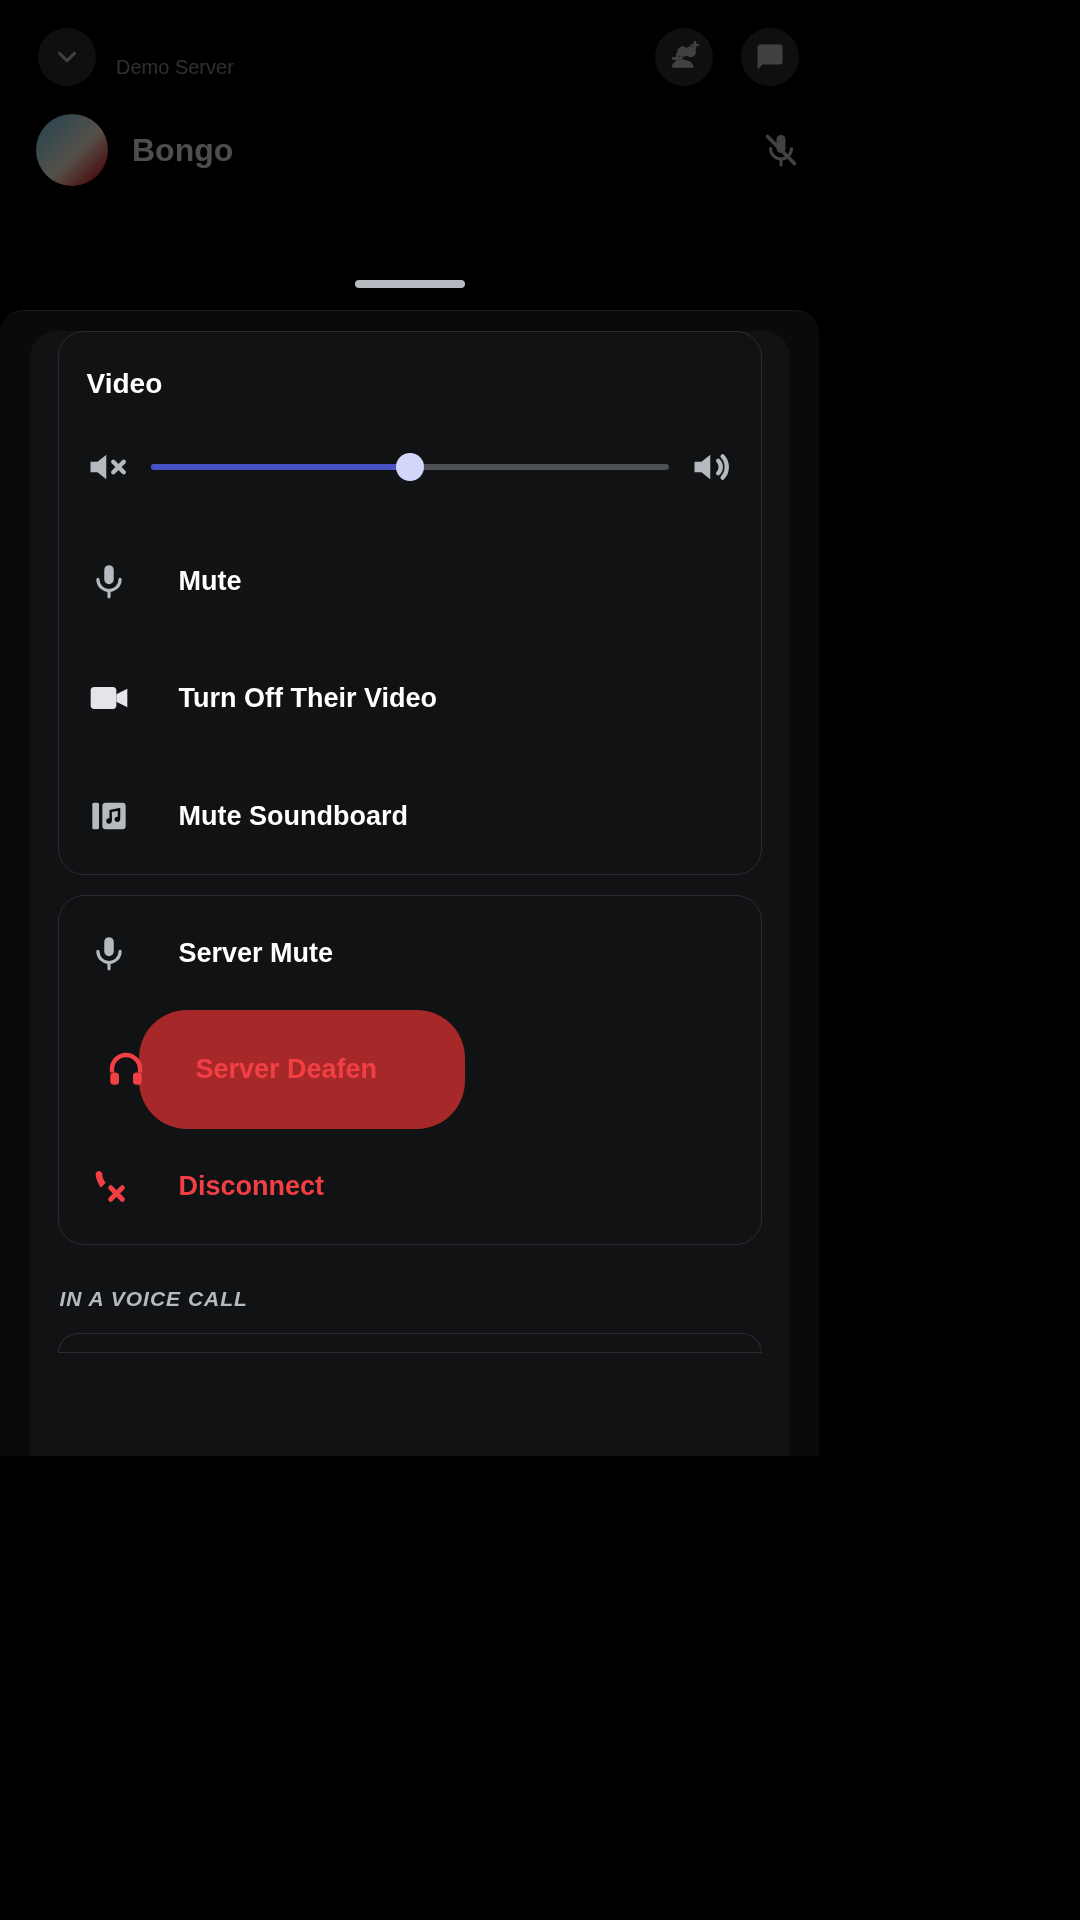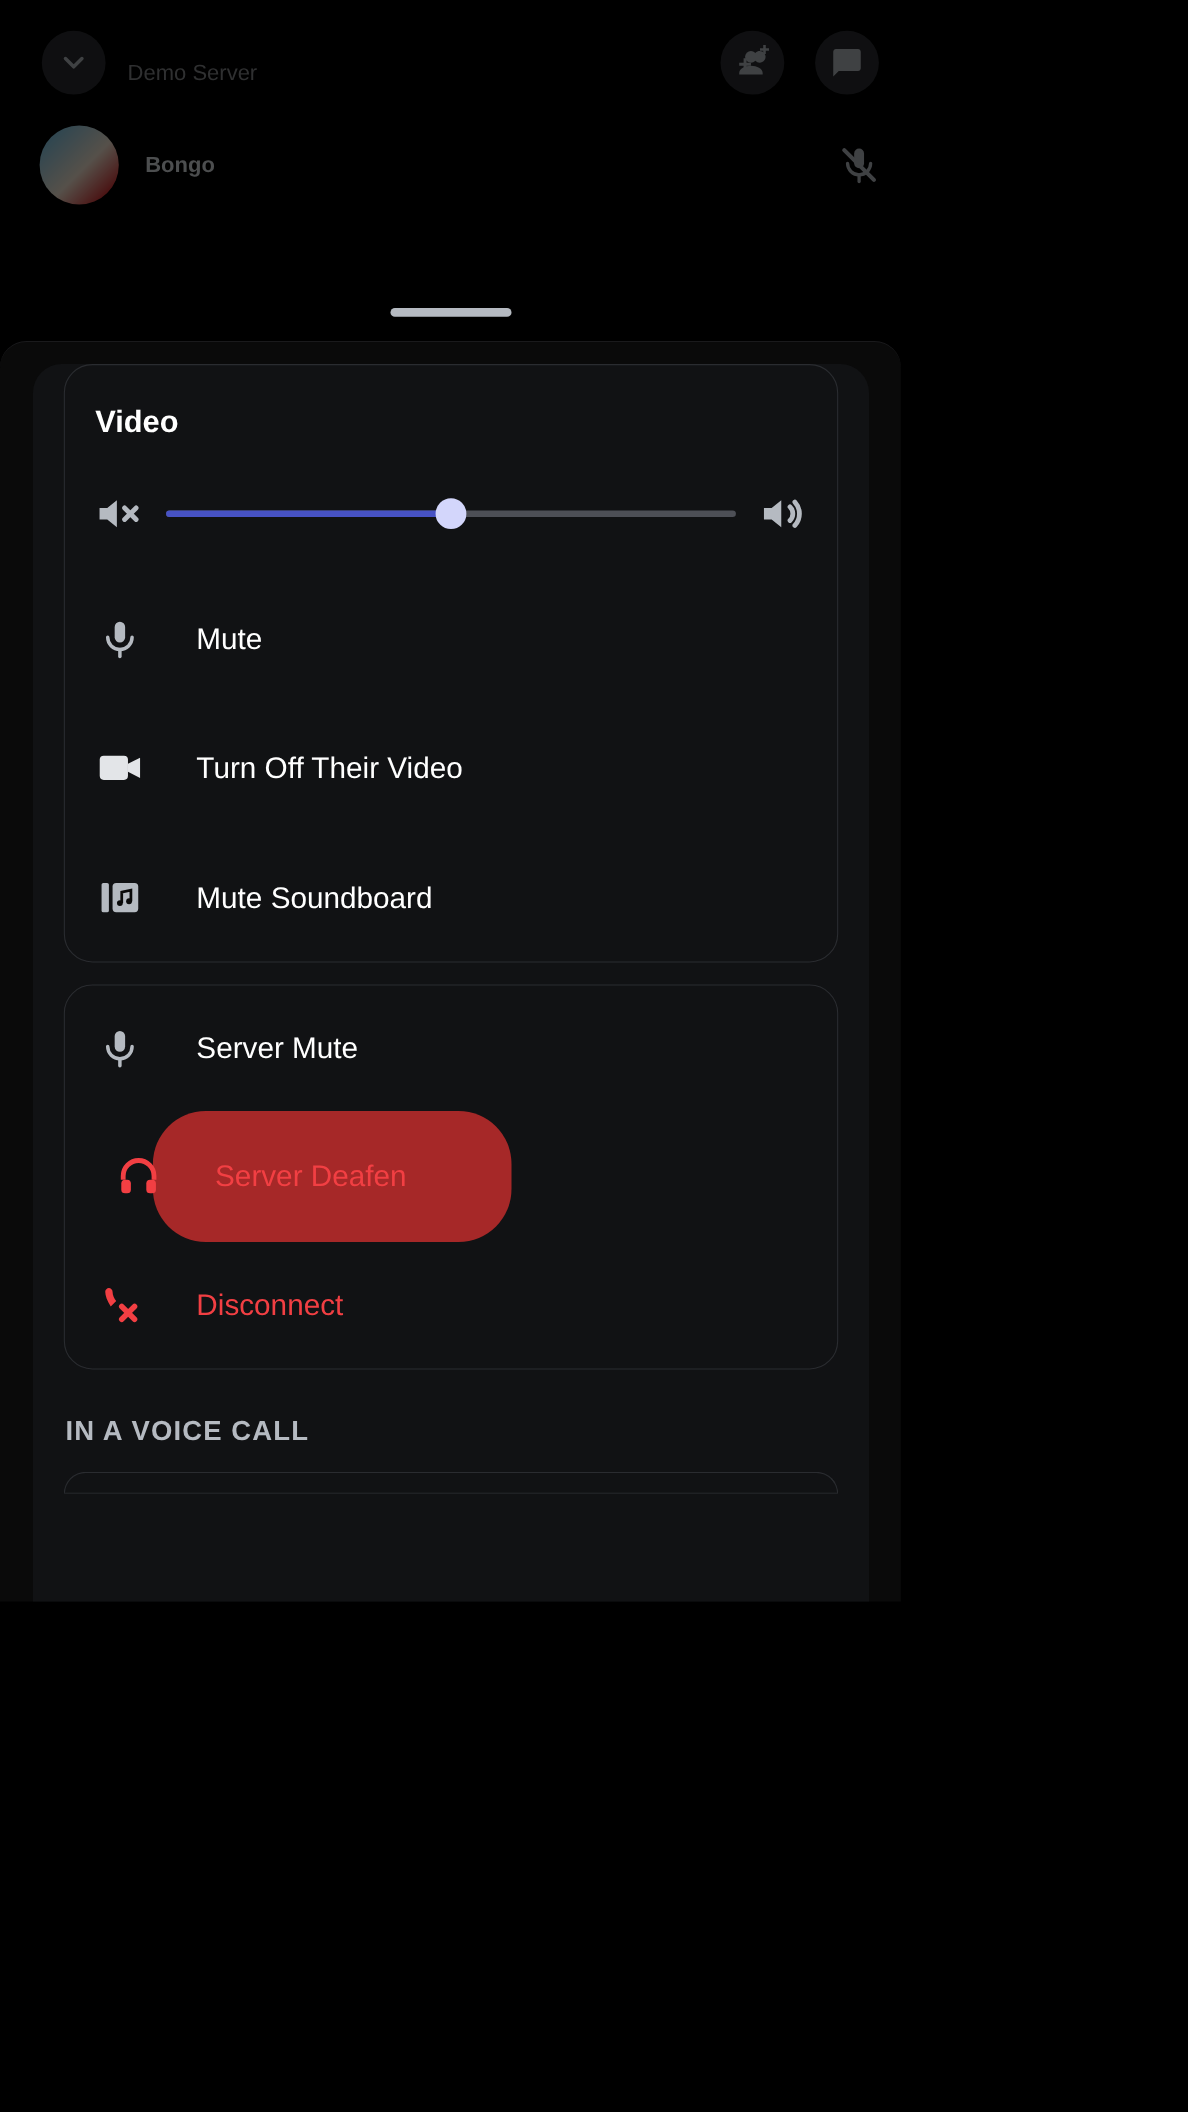--- a/index.html
+++ b/index.html
@@ -46,21 +46,21 @@
       display: flex; align-items: center;
       padding: 18px 20px 0 36px;
       gap: 24px;
     }
     .avatar {
       width: 72px; height: 72px; border-radius: 50%;
       background: linear-gradient(135deg, #7cc7e8 10%, #f5e6d3 55%, #d63b3b 85%);
       position: relative;
       overflow: hidden;
     }
-    .participant-name { font-size: 20px; font-weight: 600; color: #dbdee1; flex: 1; }
+    .participant-name { font-size: 32px; font-weight: 600; color: #dbdee1; flex: 1; }
     .mic-off-icon { color: #b5bac1; }
     
     .sheet-container {
       position: absolute;
       left: 0; right: 0; bottom: 0;
       top: 280px;
       z-index: 2;
     }
     .drag-handle {
       width: 110px; height: 8px;
@@ -110,37 +110,37 @@
       background: #d3d6fb;
       transform: translate(-50%, -50%);
     }
     .menu-item {
       display: flex; align-items: center; gap: 48px;
       padding: 38px 28px;
     }
     .menu-icon {
       width: 44px; display: flex; justify-content: center; align-items: center;
     }
-    .menu-label { font-size: 27px; font-weight: 400; color: #fff; }
+    .menu-label { font-size: 27px; font-weight: 700; color: #fff; }
     .danger .menu-label { color: #f23f43; }
     .danger svg { color: #f23f43; }
     .highlight-pill {
       position: absolute;
       background: #a62828;
       border-radius: 48px;
       left: 63px;
       width: 326px;
       height: 119px;
       z-index: 0;
     }
     .server-deafen-row { position: relative; margin-left: 17px; }
     .server-deafen-row .menu-item { position: relative; z-index: 1; }
     .footer-heading {
-      font-size: 25px; font-weight: 800; letter-spacing: 1px;
-      color: #b5bac1; margin: 42px 0 22px 2px;
+      font-size: 21px; font-weight: 800; letter-spacing: 1px;
+      color: #b5bac1; margin: 42px 0 22px 2px; font-style: italic;
     }
     .footer-card-stub {
       border: 1px solid #2a2c30;
       border-radius: 26px 26px 0 0;
       height: 20px;
     }
     svg { display: block; }
   </style>
 </head>
 <body>

